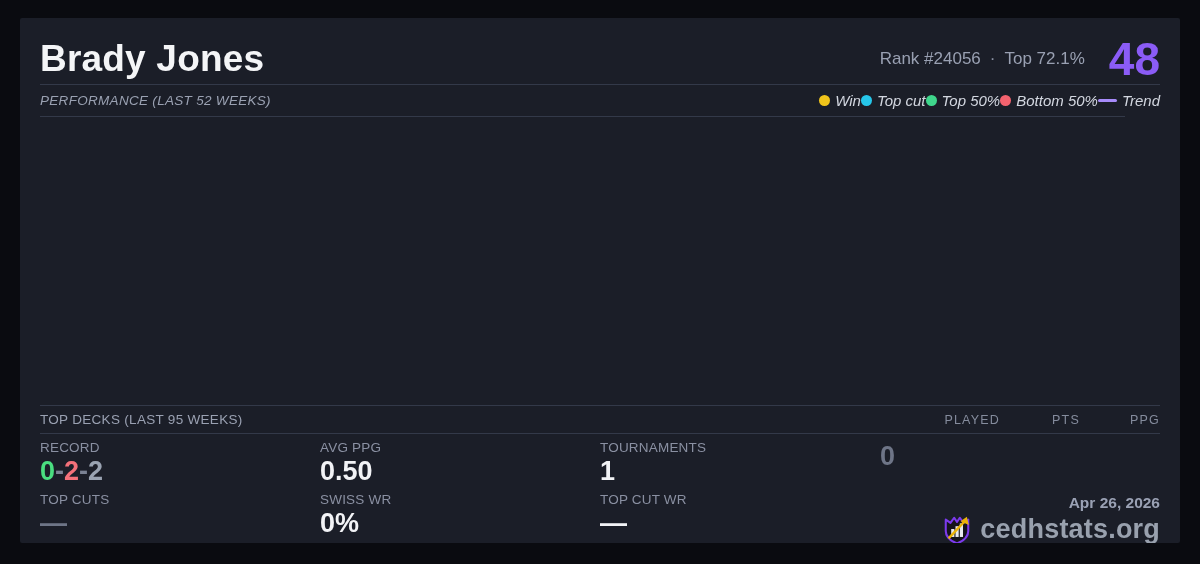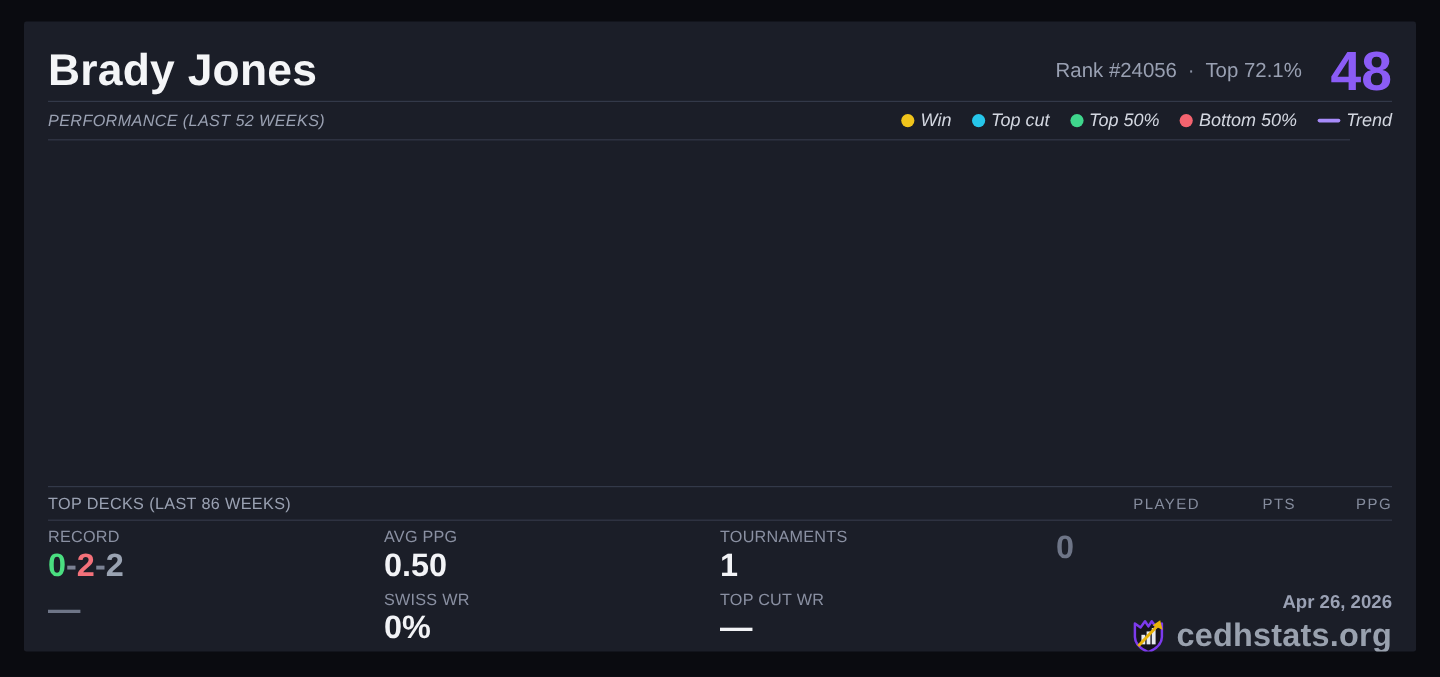--- a/index.html
+++ b/index.html
@@ -27,21 +27,21 @@
   .rank-line { display:flex; align-items:center; gap:9px; font-size:17px; font-weight:500; color:#99a0b2; }
   .rank-sep { color:#8b92a4; }
   .score { font-size:46px; font-weight:bold; color:#8b5cf6; line-height:1; }
 
   .divider { height:1px; background:#333949; }
   .divider.short { margin-right:35px; }
 
   
   .perf-row { display:flex; align-items:center; height:31px;font-style:italic; }
   .section-label { font-size:13.5px; color:#9aa1b2; letter-spacing:0.3px; }
-  .legend { margin-left:auto; display:flex; align-items:center; gap:17px; }
+  .legend { margin-left:auto; display:flex; align-items:center; }
   .legend-item { display:flex; align-items:center; gap:5px; font-size:15px; color:#d3d7e0; }
   .dot { width:11px; height:11px; border-radius:50%; flex:0 0 auto; }
   .line-swatch { width:19px; height:3px; border-radius:2px; flex:0 0 auto; }
 
   .chart-area { height:288px; }
 
   
   .decks-row { display:flex; align-items:center; height:27px; }
   .deck-cols { margin-left:auto; display:flex; }
   .deck-col { width:80px; text-align:right; font-size:12.5px; color:#858c9d; letter-spacing:1.2px; }
@@ -111,21 +111,21 @@
     </div>
   </div>
 
   <div class="divider short"></div>
 
   <div class="chart-area"></div>
 
   <div class="divider"></div>
 
   <div class="decks-row">
-    <div class="section-label">TOP DECKS (LAST 86 WEEKS)</div>
+    <div class="section-label">TOP DECKS (LAST 95 WEEKS)</div>
     <div class="deck-cols">
       <span class="deck-col">PLAYED</span>
       <span class="deck-col">PTS</span>
       <span class="deck-col">PPG</span>
     </div>
   </div>
 
   <div class="divider"></div>
 
   <div class="stats-grid">
@@ -143,20 +143,21 @@
     <div class="stat">
       <div class="stat-label">TOURNAMENTS</div>
       <div class="stat-value">1</div>
     </div>
 
     <div class="stat">
       <div class="stat-value muted-value">0</div>
     </div>
 
     <div class="stat">
+      <div class="stat-label">TOP CUTS</div>
       <div class="stat-value muted-value">—</div>
     </div>
 
     <div class="stat">
       <div class="stat-label">SWISS WR</div>
       <div class="stat-value">0%</div>
     </div>
 
     <div class="stat">
       <div class="stat-label">TOP CUT WR</div>

